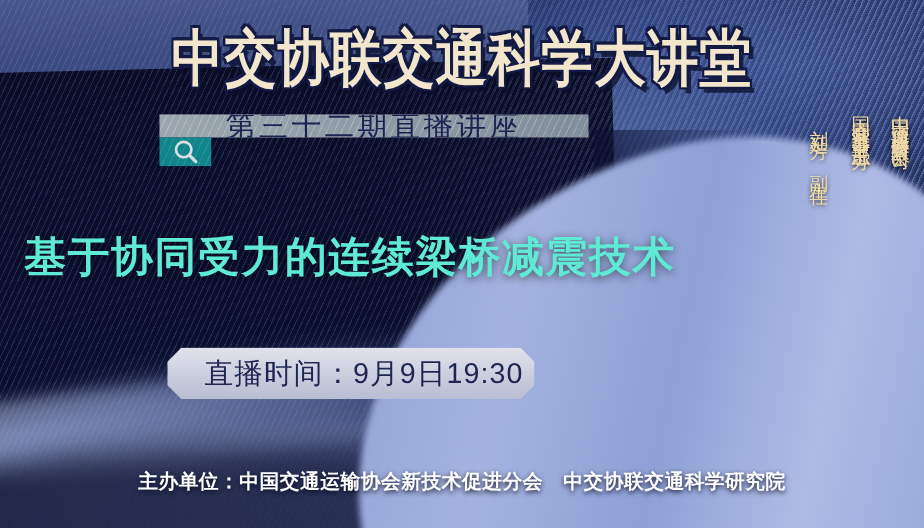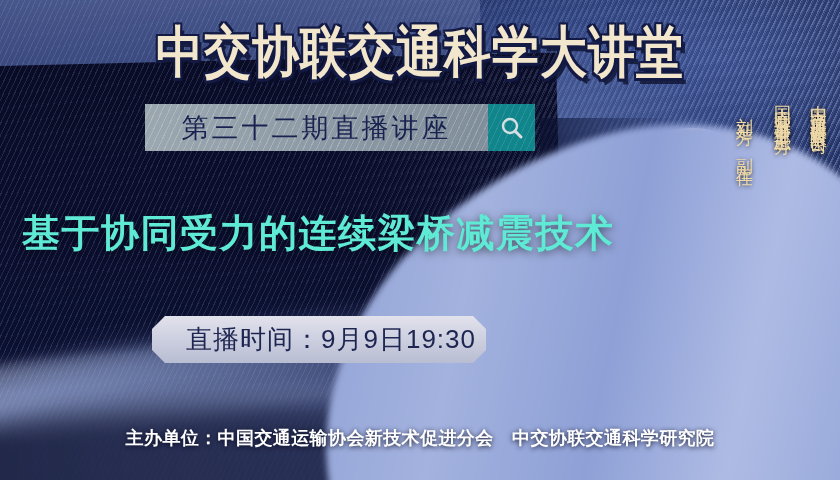--- a/index.html
+++ b/index.html
@@ -123,21 +123,21 @@
   .main-title{position:absolute;left:0;right:0;top:16px;text-align:center;
     font-size:47px;font-weight:700;letter-spacing:1px;color:#F2E6CC;
     transform:scaleY(1.18);transform-origin:center top;
     text-shadow:
       2px 0 0 #131a44, -2px 0 0 #131a44, 0 2px 0 #131a44, 0 -2px 0 #131a44,
       2px 2px 0 #131a44, -2px 2px 0 #131a44, 2px -2px 0 #131a44, -2px -2px 0 #131a44,
       4px 5px 0 rgba(10,14,40,.75);
     white-space:nowrap;}
 
   
-  .sub-bar{position:absolute;left:145px;top:104px;width:390px;height:47px;display:flex;align-items:stretch;}
+  .sub-bar{position:absolute;left:145px;top:104px;width:390px;height:47px;display:flex;align-items:stretch;flex-direction:column;}
   .sub-bar-fill{flex:1;position:relative;
     background:linear-gradient(90deg, rgba(171,184,190,.90) 0%, rgba(156,171,180,.88) 60%, rgba(146,162,172,.86) 100%);
     overflow:hidden;display:flex;align-items:center;justify-content:center;}
   .sub-bar-fill::after{content:"";position:absolute;inset:0;
     background:repeating-linear-gradient(115deg, rgba(255,255,255,.20) 0 1px, rgba(0,0,0,0) 1px 6px);}
   .sub-text{position:relative;z-index:2;font-size:27px;font-weight:400;color:#1a2350;letter-spacing:3px;}
   .search-box{width:47px;background:#10868c;display:flex;align-items:center;justify-content:center;position:relative;}
   .search-box::after{content:"";position:absolute;inset:0;
     background:repeating-linear-gradient(115deg, rgba(255,255,255,.10) 0 1px, rgba(0,0,0,0) 1px 6px);}
   .search-box svg{position:relative;z-index:2;}

